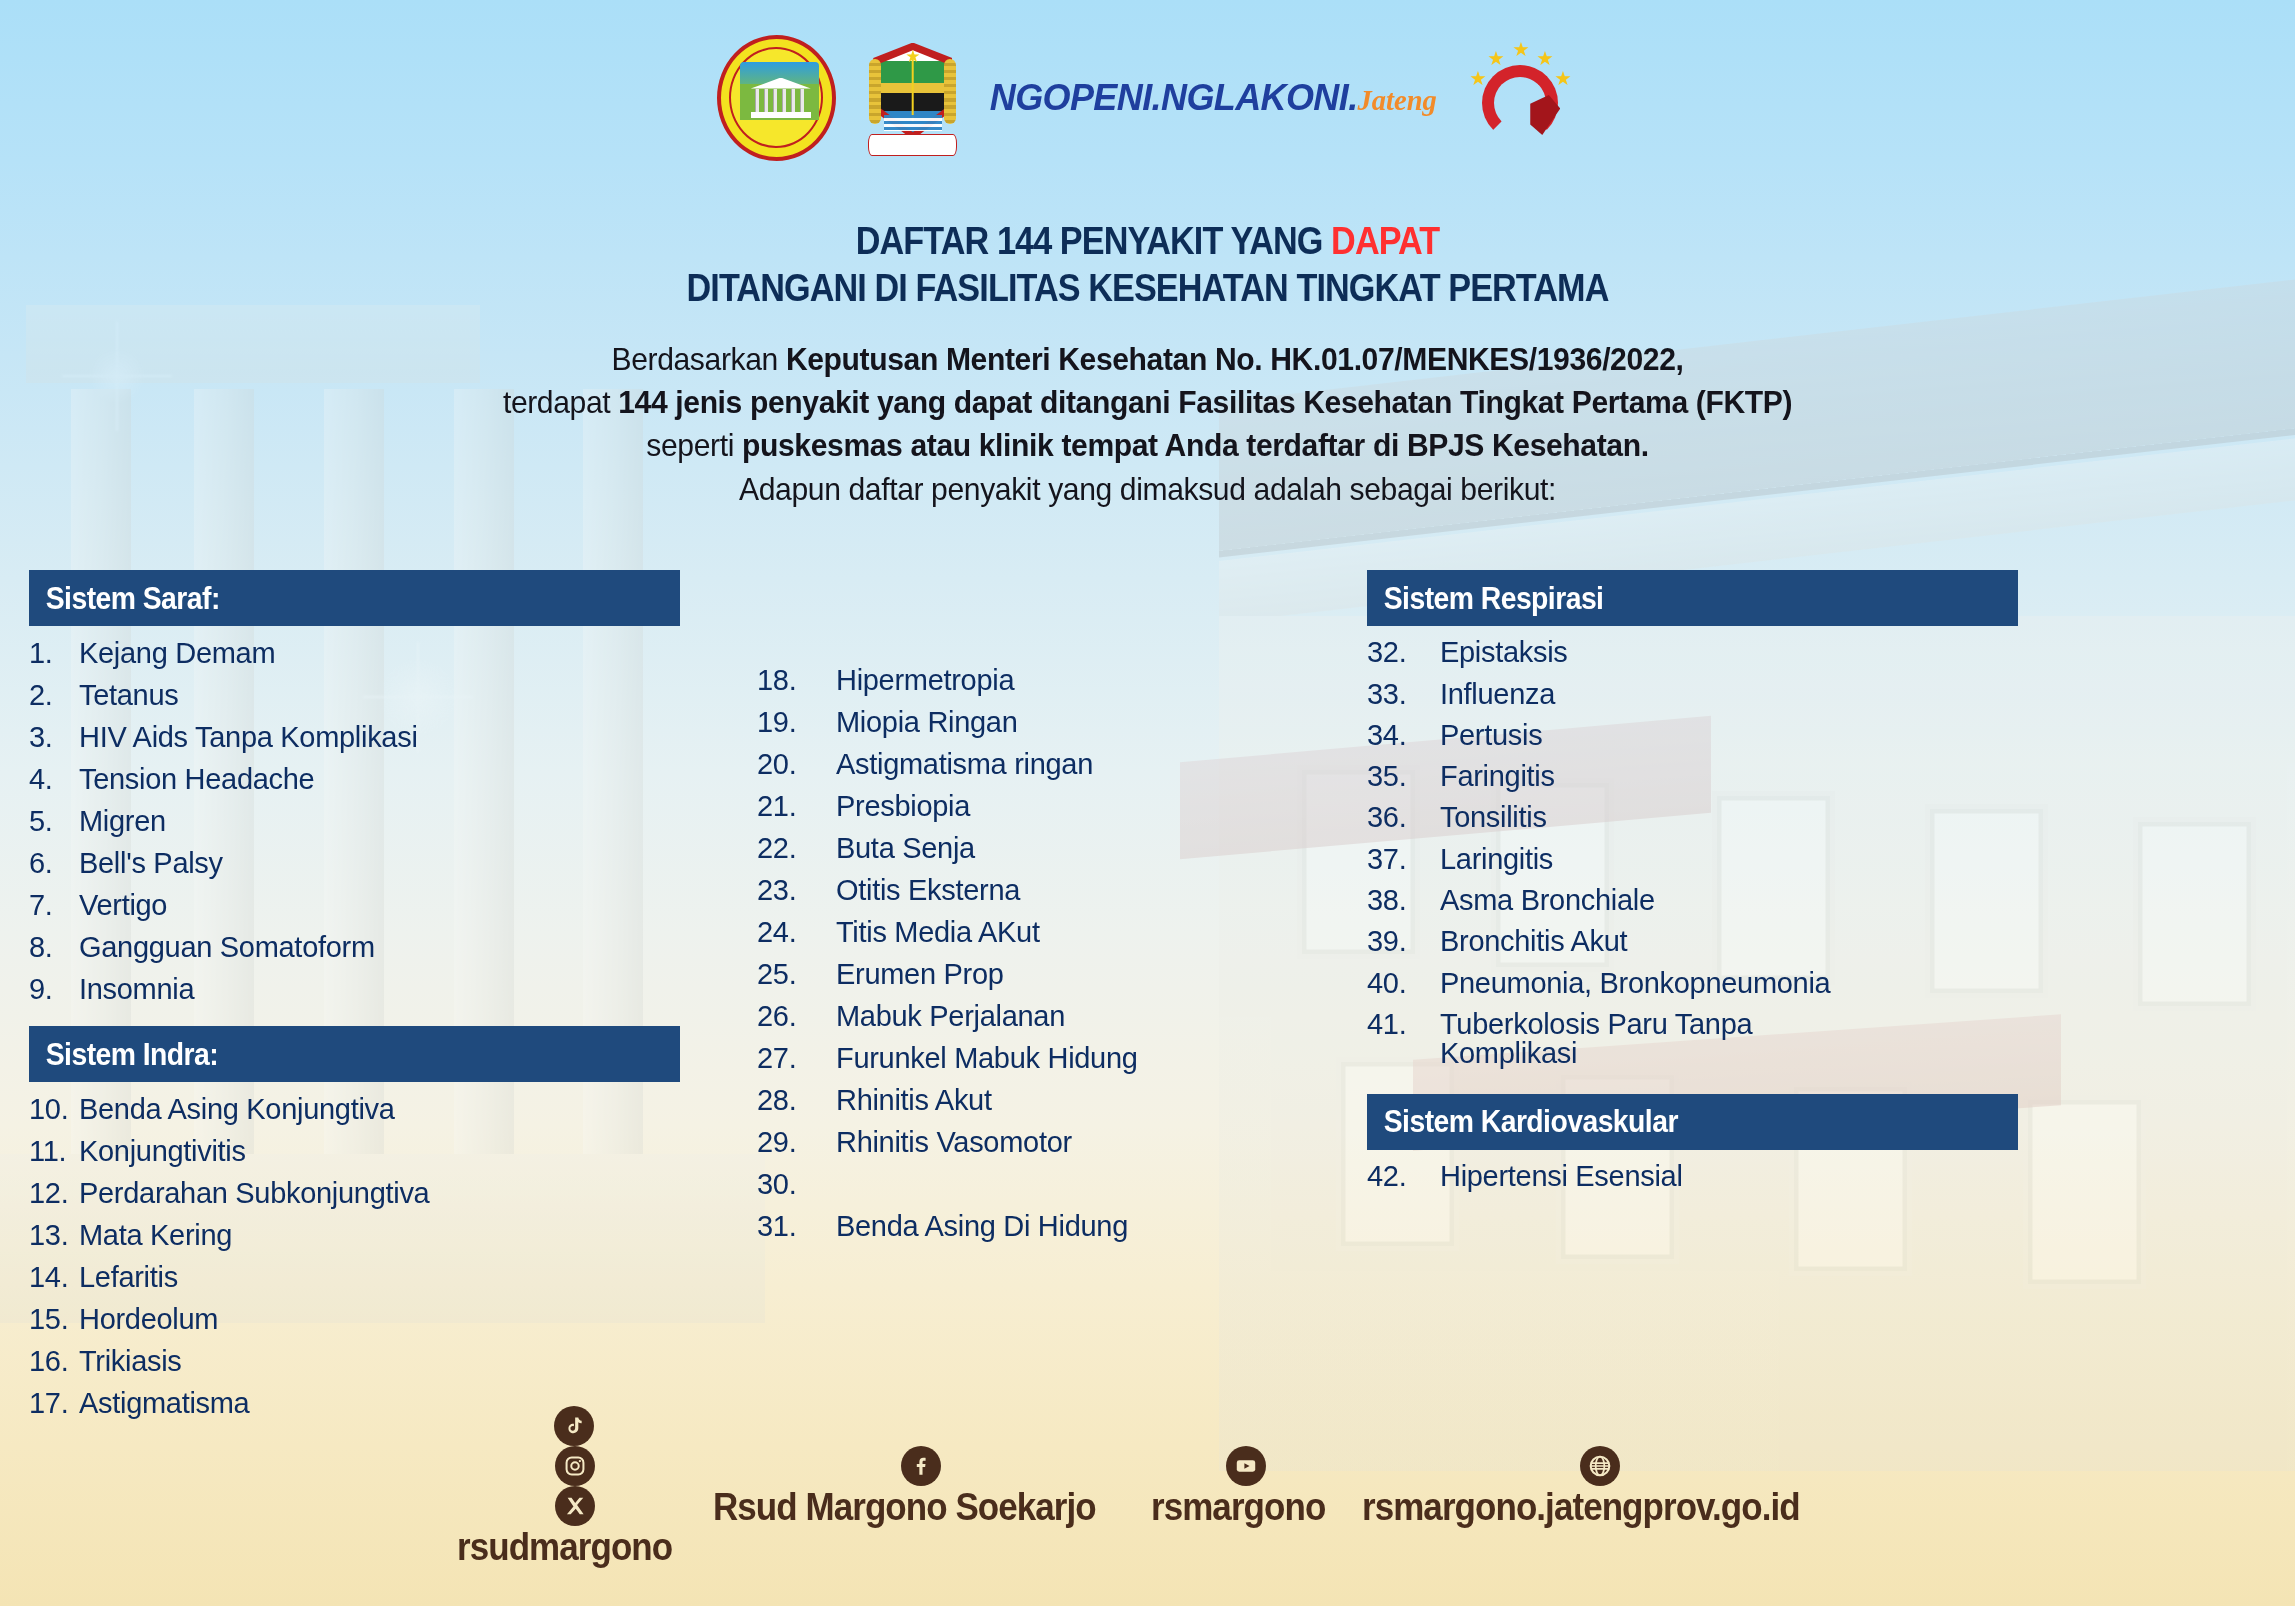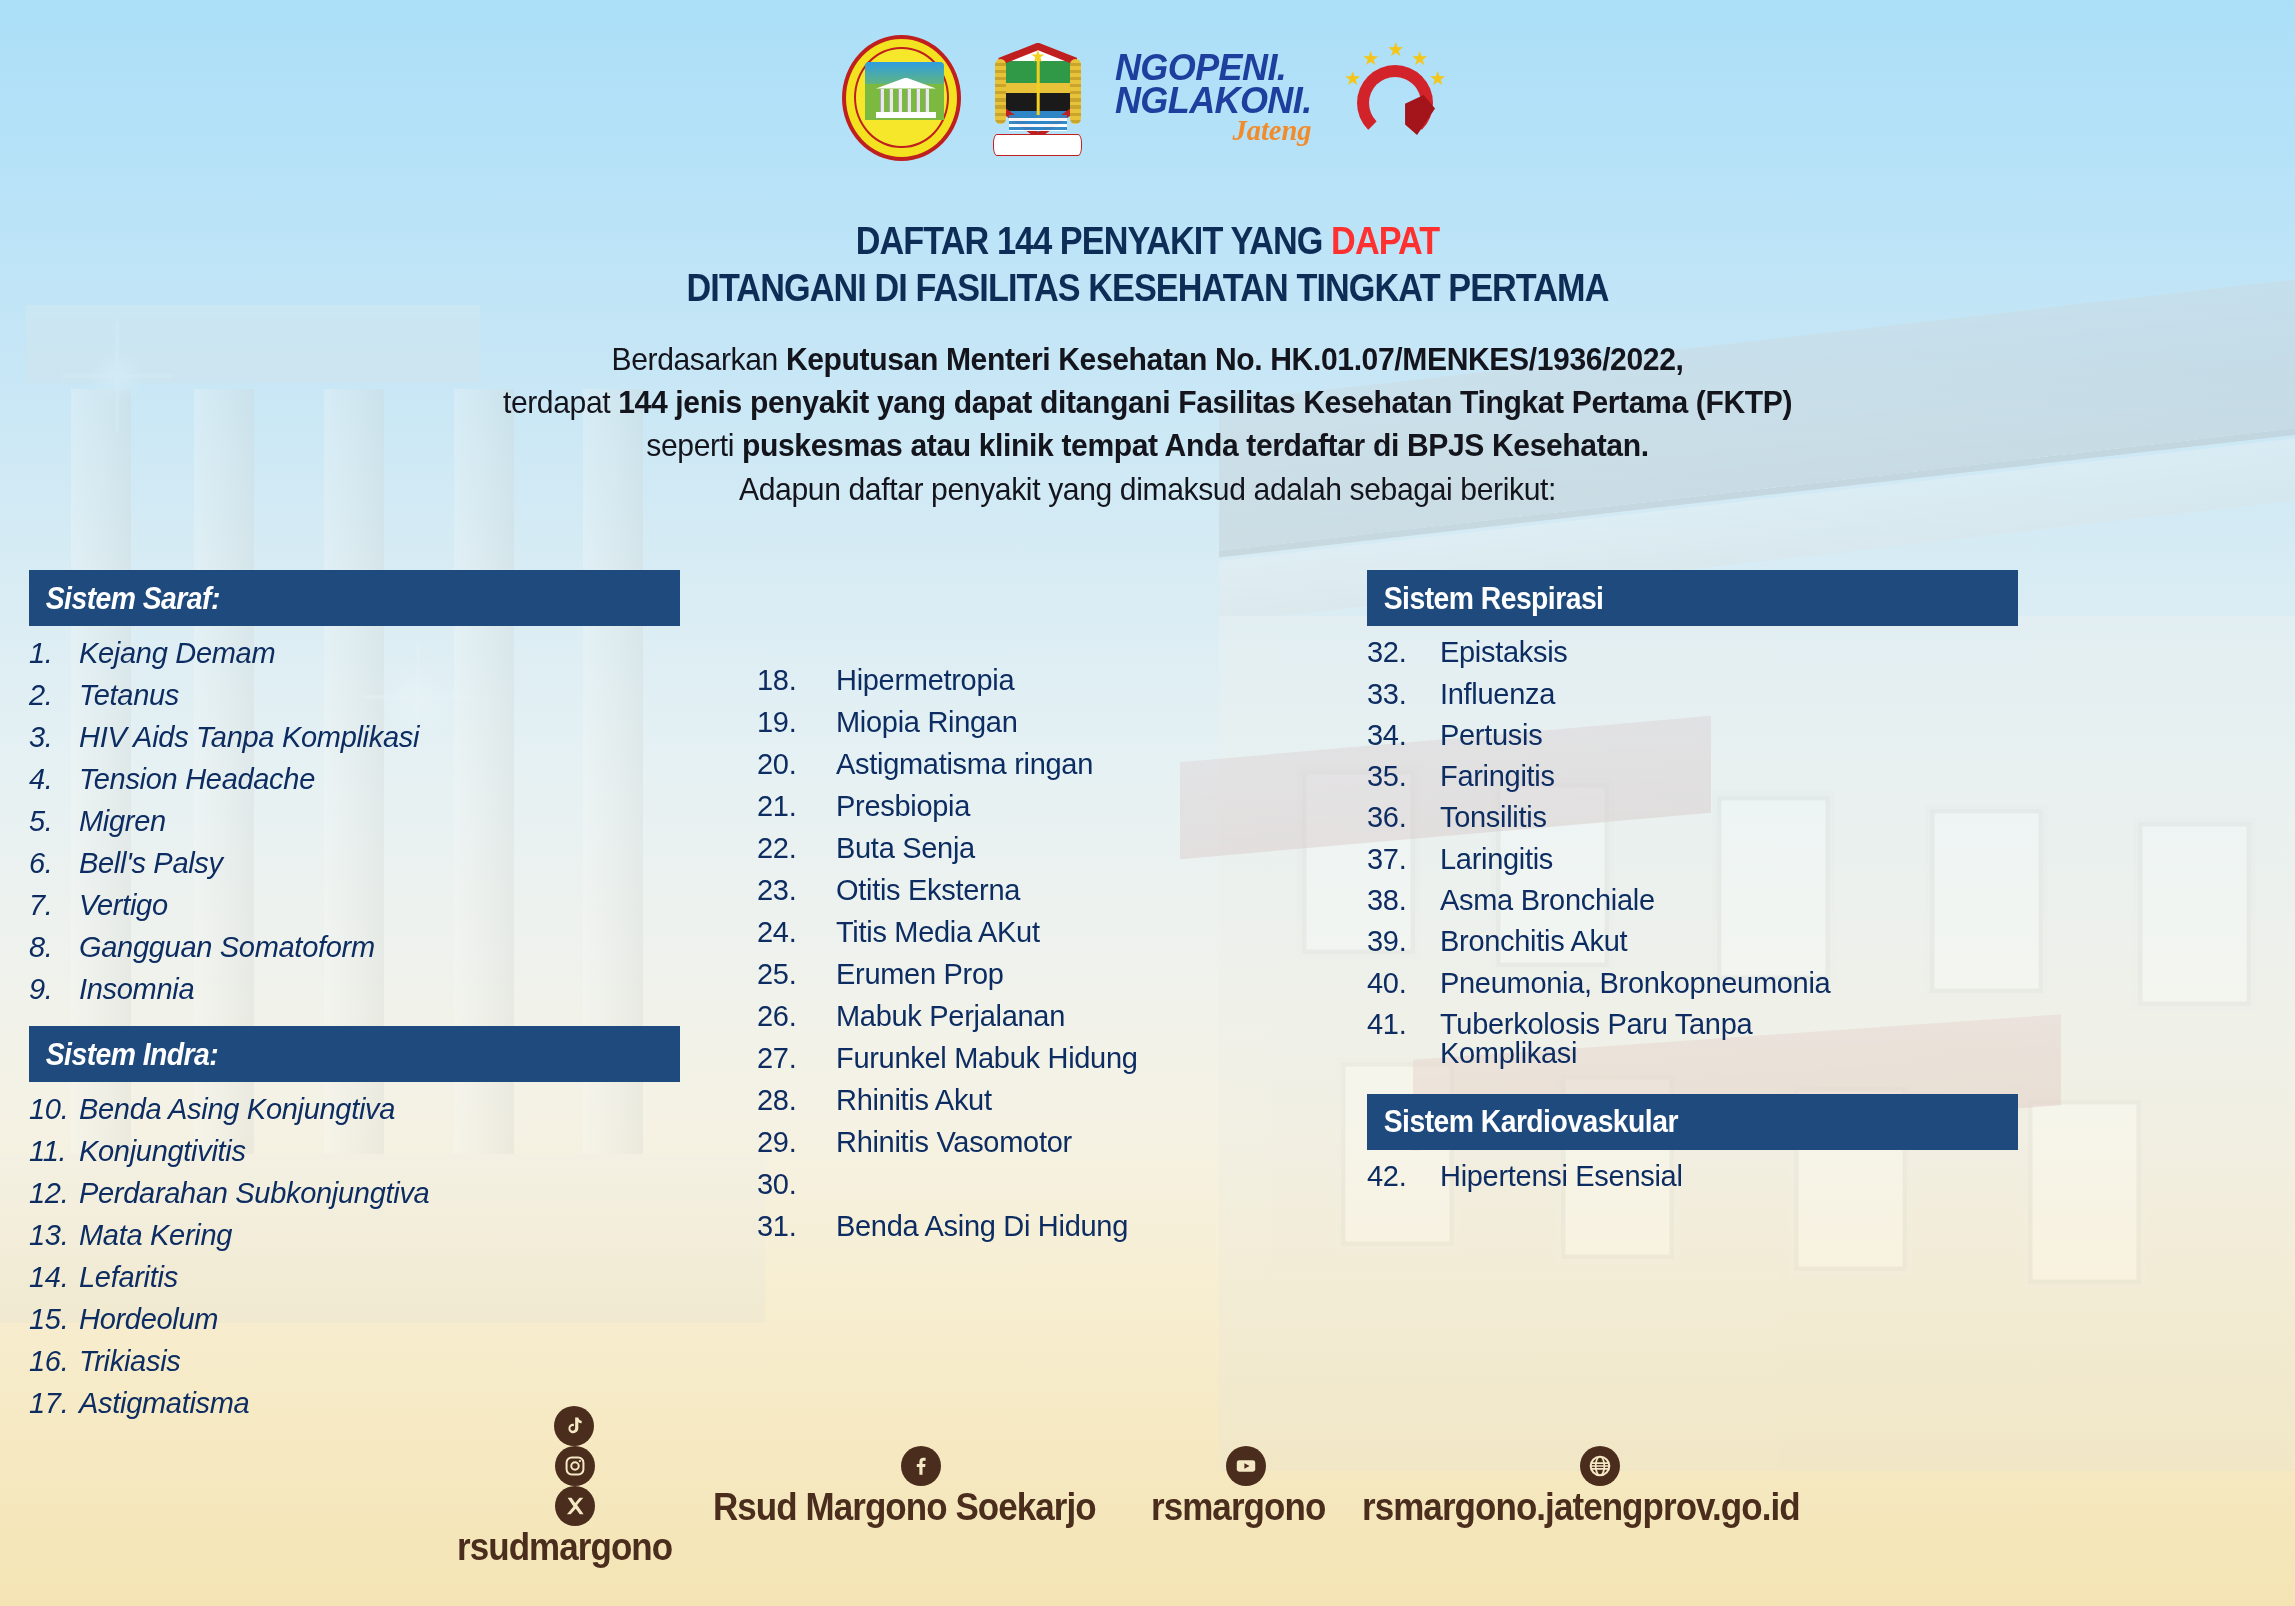--- a/index.html
+++ b/index.html
@@ -99,21 +99,21 @@
              background:#f3d01f; transform:translateX(-50%); }
   .em-rib { position:absolute; left:3.9px; bottom:2.6px; width:89px; height:22px;
             background:#fff; border:1.9px solid #c01f1f; border-radius:3.9px/9px; }
   .em-wave { position:absolute; left:19.4px; bottom:28.5px; width:58px; height:15.6px;
              background:repeating-linear-gradient(180deg,#2f86c6 0 3.2px,#fff 3.2px 5.8px); opacity:.95;}
   .em-side { position:absolute; top:23px; width:11.7px; height:65px;
              background:repeating-linear-gradient(180deg,#e8c33a 0 3.9px,#c9a52c 3.9px 7.1px);
              border-radius:5.8px; }
 
   
-  .ngopeni { display:flex; flex-direction:column; justify-content:center; line-height:.92; }
+  .ngopeni { display:flex; flex-direction:row; justify-content:center; line-height:.92; }
   .ng-l1, .ng-l2 {
     font-family:"Liberation Sans", sans-serif; font-weight:bold; font-style:italic;
     color:#1f3f9e; font-size:36px; letter-spacing:-0.6px;
   }
   .ng-jat { color:#f28b2a; font-size:28.5px; font-style:italic; font-weight:bold;
             align-self:flex-end; margin-top:1.3px; font-family:"Liberation Serif", serif; }
 
   
   .qlogo { width:113px; height:117px; position:relative; }
   .q-ring { position:absolute; left:17px; top:26px; width:76px; height:76px;
@@ -146,21 +146,21 @@
     padding-left:18px; transform:scaleX(.93); transform-origin:left center;
   }
 
   .dlist { list-style:none; }
   .drow { display:flex; color:#0d2d62; font-size:29px; line-height:1.0;
           letter-spacing:-0.3px; }
   .dnum { flex:0 0 auto; text-align:left; }
   .dtxt { flex:1 1 auto; }
 
   
-  #col-a { position:absolute; left:29px; top:0; width:700px;font-style:italic; }
+  #col-a { position:absolute; left:29px; top:0; width:700px; }
   #col-a .sec-bar { height:56px; }
   #col-a .drow { margin-top:13px; }
   #col-a .dnum { width:38px; }
   #col-a .drow .dtxt { margin-left:12px; }
   #bar-indra-wrap { margin-top:22px; }
 
   
   #col-b { position:absolute; left:757px; top:83px; width:583px; }
   #col-b .drow { margin-top:13px;gap:6px; }
   #col-b .dnum { width:73px; }

